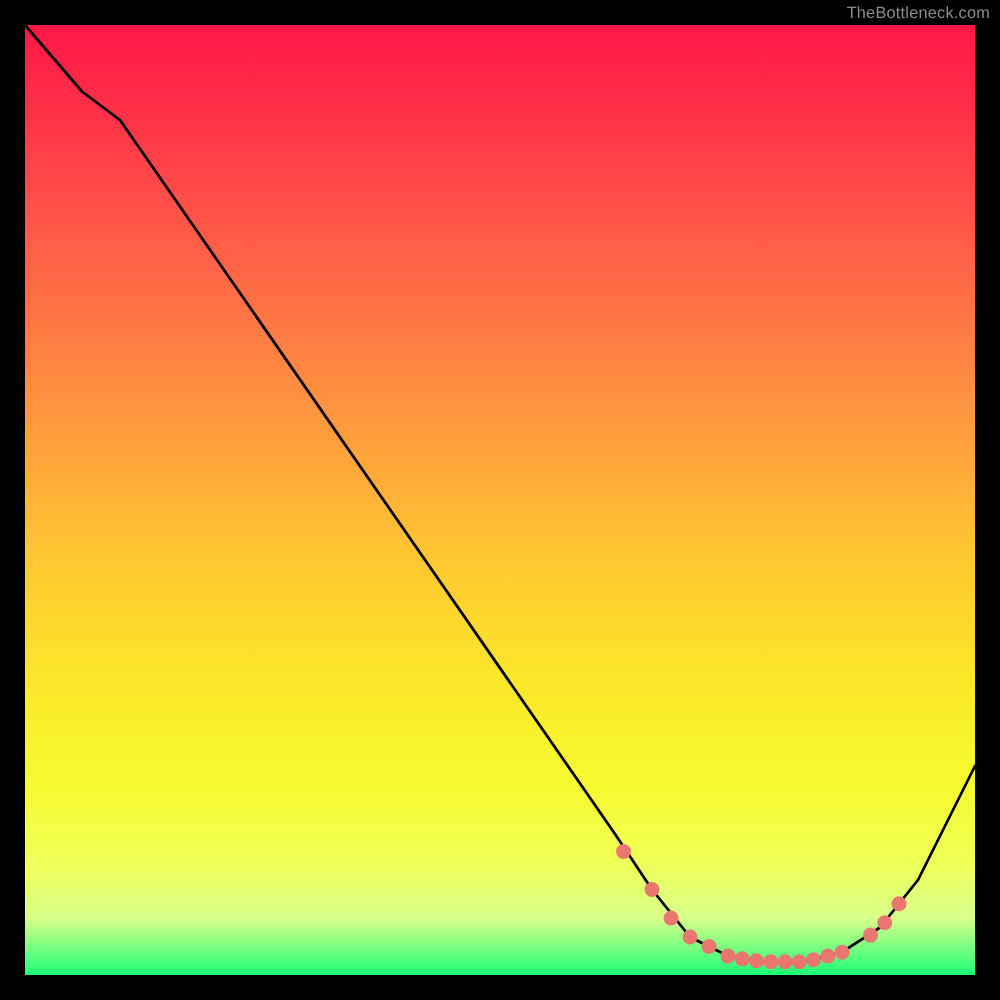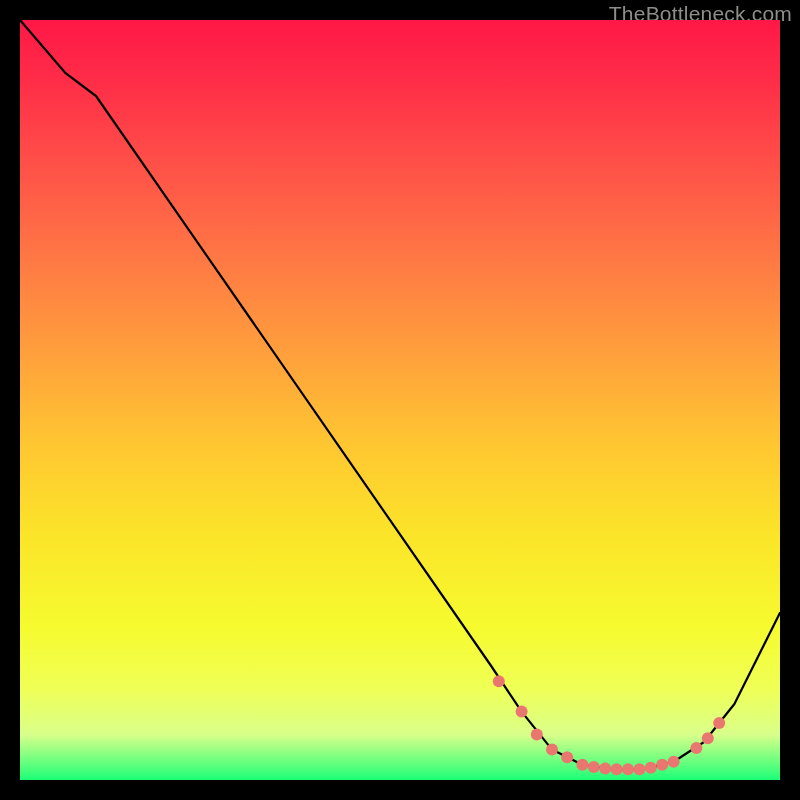--- a/index.html
+++ b/index.html
@@ -41,21 +41,21 @@
       #d9ff8a 94%,
       #5dff7d 98%,
       #1bff77 100%
     );
   }
   .watermark {
     position: absolute;
     top: 2px;
     right: 8px;
     font-family: Arial, Helvetica, sans-serif;
-    font-size: 21px;
+    font-size: 13px;
     color: #8d8d8a;
     letter-spacing: 0.2px;
     text-align: right;
   }
   svg.curve-layer {
     position: absolute;
     left: 0;
     top: 0;
     width: 760px;
     height: 760px;

